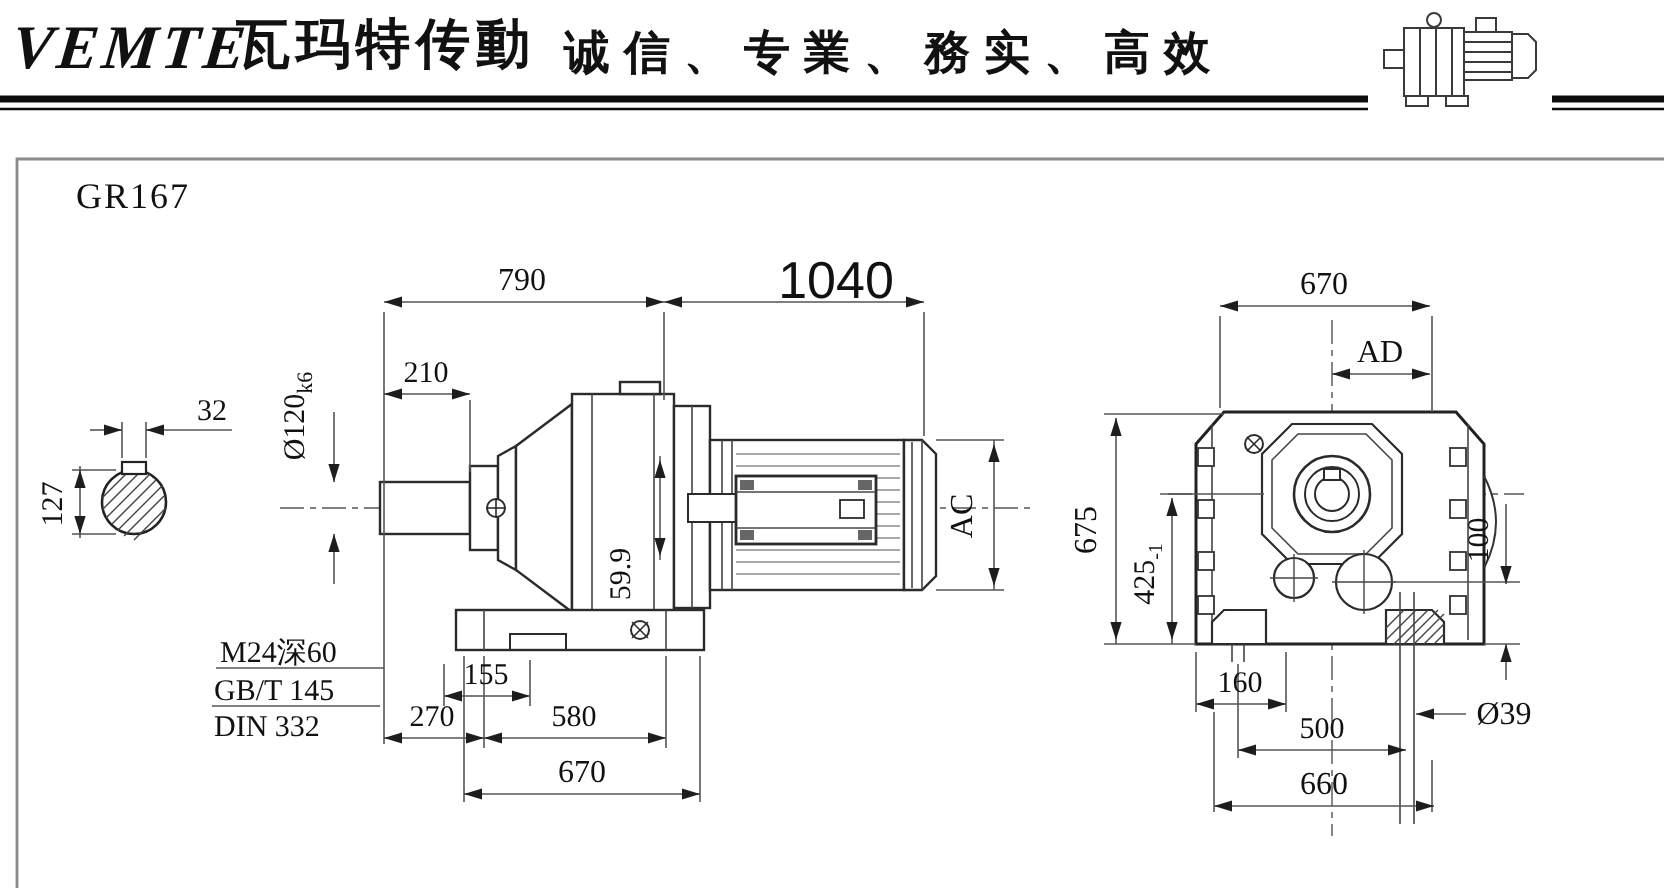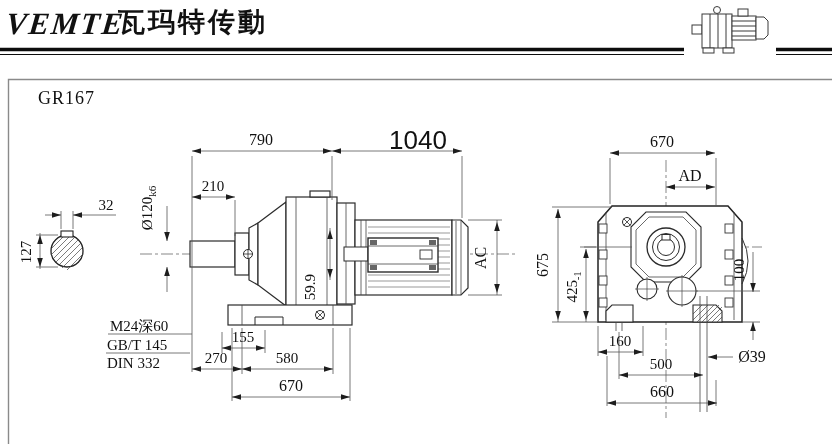--- a/index.html
+++ b/index.html
@@ -17,20 +17,21 @@
   .note{font-size:15px;}
   .model{font-size:18px;letter-spacing:1px;}
   .red{font-family:"Liberation Sans","DejaVu Sans",sans-serif;font-size:26px;}
 </style>
 </head>
 <body>
 
 <div class="hdr">
   <span class="brand-latin">VEMTE</span>
   <span class="brand-cn">瓦玛特传動</span>
+  <span class="slogan">诚信、专業、務实、高效</span>
 </div>
 
 <svg width="832" height="444" viewBox="0 0 832 444">
   <defs>
     <polygon id="ah" points="0,0 -9,-2.8 -9,2.8" fill="#1d1d1d"></polygon>
   </defs>
 
   <g>
     <line x1="0" y1="49.5" x2="832" y2="49.5" stroke="#0d0d0d" stroke-width="3.6"></line>
     <line x1="0" y1="54.5" x2="832" y2="54.5" stroke="#0d0d0d" stroke-width="1.2"></line>

